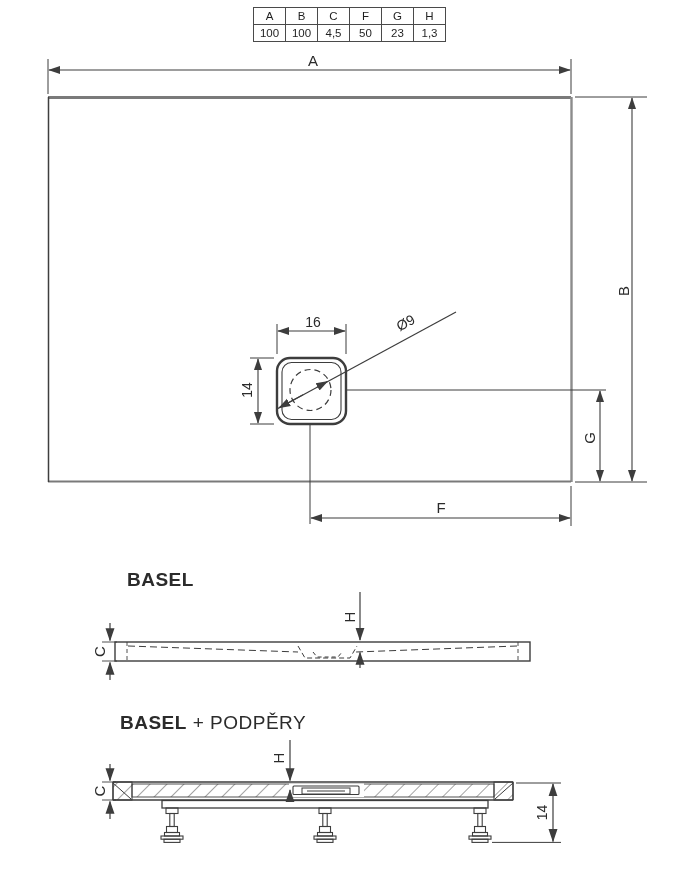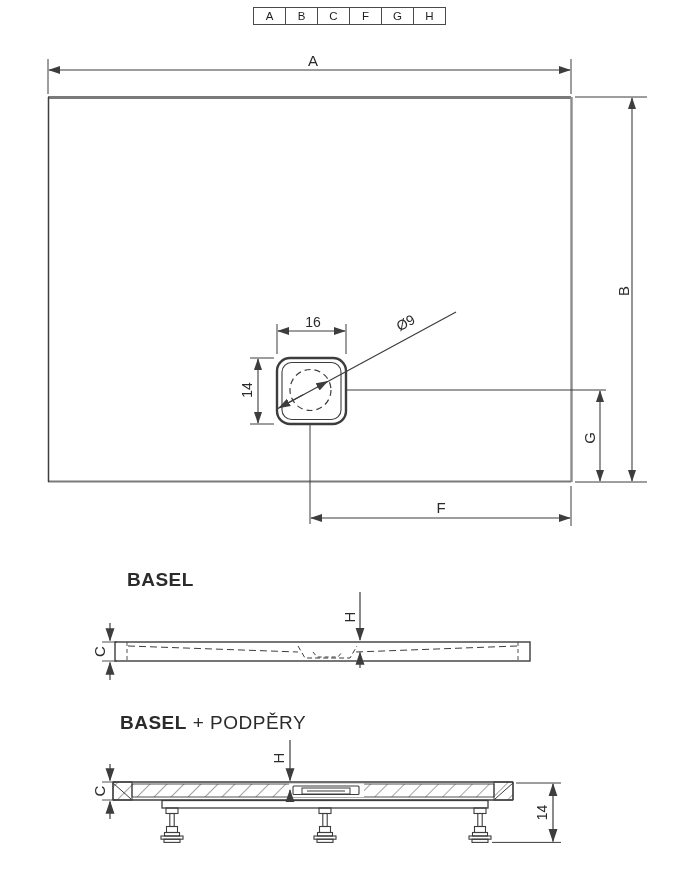--- a/index.html
+++ b/index.html
@@ -19,20 +19,28 @@
 
 <table class="spec-table">
   <tbody>
       <tr>
     <td>A</td>
     <td>B</td>
     <td>C</td>
     <td>F</td>
     <td>G</td>
     <td>H</td>
+  </tr>
+  <tr>
+    <td>100</td>
+    <td>100</td>
+    <td>4,5</td>
+    <td>50</td>
+    <td>23</td>
+    <td>1,3</td>
   </tr>
 </tbody>
   </table>
 
 <svg class="drawing" width="682" height="872" viewBox="0 0 682 872">
   <defs>
     <marker id="arr" viewBox="0 0 10 10" refX="9.3" refY="5" markerWidth="11" markerHeight="11" orient="auto-start-reverse">
       <path d="M0,1.6 L10,5 L0,8.4 z" fill="#3d3d3d"></path>
     </marker>
     <pattern id="hatch" width="12" height="12" patternUnits="userSpaceOnUse" patternTransform="rotate(45)">

